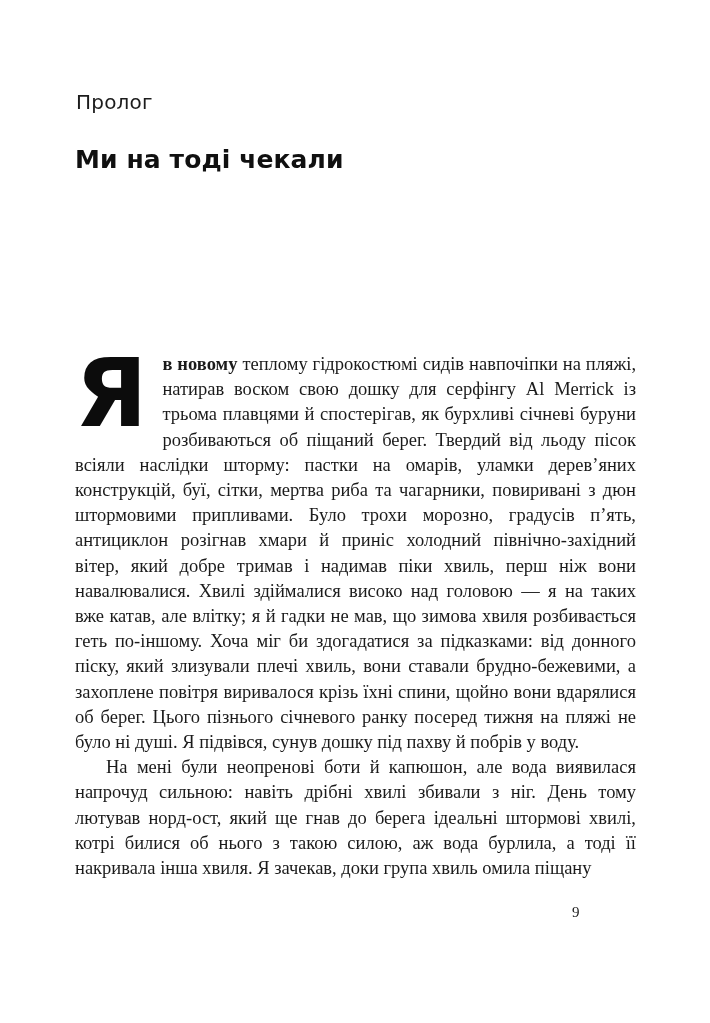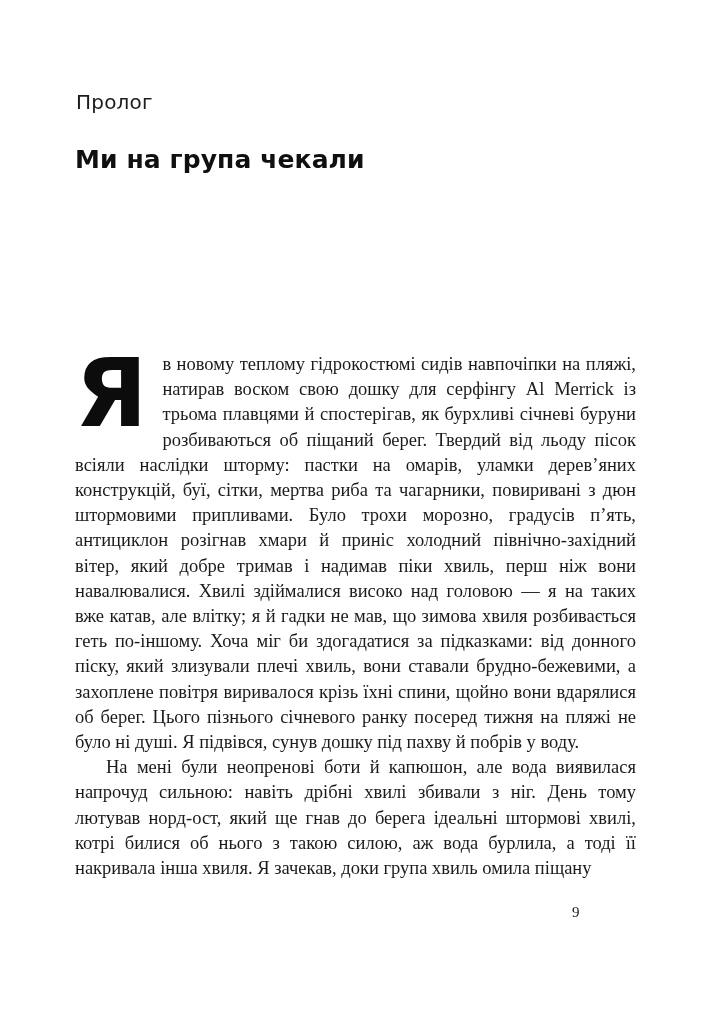--- a/index.html
+++ b/index.html
@@ -55,38 +55,38 @@
     .dropcap {
       float: left;
       font-family: "DejaVu Sans", sans-serif;
       font-weight: 700;
       font-size: 94px;
       line-height: 74px;
       margin: 5px 15px 0 0;
       color: #0c0c0c;
     }
 
-    .lead-bold { font-weight: 400; }
+    .lead-bold { font-weight: 700; }
 
     .page-number {
       position: absolute;
       left: 572px;
       top: 904px;
       font-size: 15px;
       color: #1b1b1b;
     }
   </style>
 </head>
 <body>
 
 <div class="page">
 
   <div class="section-label">Пролог</div>
 
-  <h1 class="chapter-title">Ми на група чекали</h1>
+  <h1 class="chapter-title">Ми на тоді чекали</h1>
 
   <div class="body-text">
     <p class="para first"><span class="dropcap">Я</span><span class="lead-bold">в новому</span> <span>теплому гідрокостюмі сидів навпочіпки на пляжі, натирав воском свою дошку для серфінгу Al Merrick із трьома плавцями й спостерігав, як бурхливі січневі буруни розбиваються об піщаний берег. Твердий від льоду пісок всіяли наслідки шторму: пастки на омарів, уламки дерев’яних конструкцій, буї, сітки, мертва риба та чагарники, повиривані з дюн штормовими припливами. Було трохи морозно, градусів п’ять, антициклон розігнав хмари й приніс холодний північно-західний вітер, який добре тримав і надимав піки хвиль, перш ніж вони навалювалися. Хвилі здіймалися високо над головою — я на таких вже катав, але влітку; я й гадки не мав, що зимова хвиля розбивається геть по-іншому. Хоча міг би здогадатися за підказками: від донного піску, який злизували плечі хвиль, вони ставали брудно-бежевими, а захоплене повітря виривалося крізь їхні спини, щойно вони вдарялися об берег. Цього пізнього січневого ранку посеред тижня на пляжі не було ні душі. Я підвівся, сунув дошку під пахву й побрів у воду.</span></p>
     <p class="para indent">На мені були неопренові боти й капюшон, але вода виявилася напрочуд сильною: навіть дрібні хвилі збивали з ніг. День тому лютував норд-ост, який ще гнав до берега ідеальні штормові хвилі, котрі билися об нього з такою силою, аж вода бурлила, а тоді її накривала інша хвиля. Я зачекав, доки група хвиль омила піщану</p>
   </div>
 
   <div class="page-number">9</div>
 
 </div>
 

